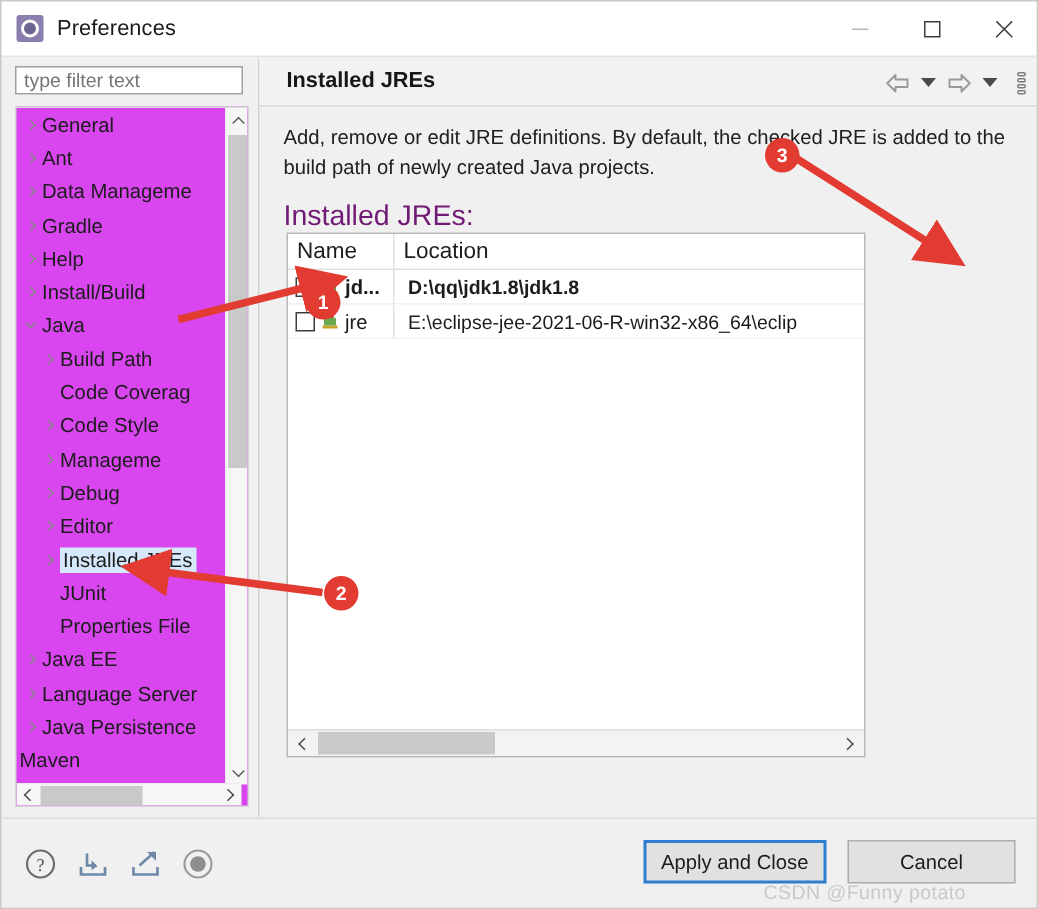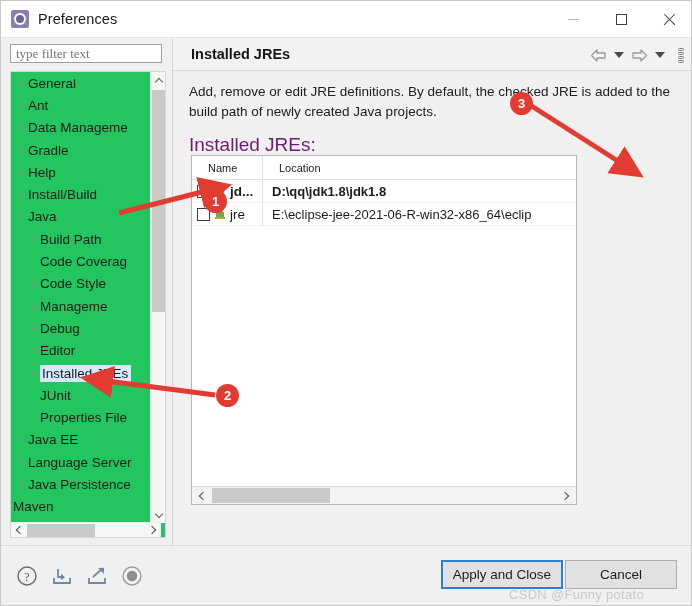--- a/index.html
+++ b/index.html
@@ -69,27 +69,27 @@
 
   
   .filter-box {
     position: absolute; left: 9px; top: 43px;
     width: 152px; height: 19px;
     border: 1px solid #a0a0a0;
     background: #fff;
     font-size: 13px;
     color: #767676;
     padding: 0 5px;
-    font-family: Liberation Serif, serif;
+    font-family: Liberation Sans, sans-serif;
     outline: none;
   }
   .tree-wrap {
     position: absolute; left: 9px; top: 70px;
     width: 156px; height: 467px;
-    background: #22c55e;
+    background: #d946ef;
     border: 1px solid #d6d6d6;
     overflow: hidden;
   }
   .tree-list {
     position: absolute; left: 0; top: 0;
     width: 136px; height: 451px;
     overflow: hidden;
   }
   .tree-item {
     position: relative;
@@ -227,23 +227,23 @@
     background: #ffffff;
     border: 1px solid #b6b6b6;
     overflow: hidden;
   }
   .thead {
     display: flex; height: 24px;
     border-bottom: 1px solid #e2e2e2;
     background: #ffffff;
   }
   .th {
-    font-size: 11px; color: #1c1c1c;
+    font-size: 15px; color: #1c1c1c;
     display: flex; align-items: center;
-    padding-left: 16px;
+    padding-left: 6px;
     text-align: right;
   }
   .th.name { width: 71px; border-right: 1px solid #e2e2e2; }
   .th.loc { flex: 1; }
   .trow {
     display: flex; height: 23px; align-items: center;
     border-bottom: 1px solid #f2f2f2;
   }
   .cell-name {
     width: 71px; height: 23px;
@@ -299,21 +299,21 @@
     background: #f0f0f0;
     border-top: 1px solid #dcdcdc;
   }
   .botl {
     position: absolute; left: 14px; top: 18px;
     display: flex; align-items: center; gap: 11px;
   }
   .ic { width: 24px; height: 24px; }
   .bot-buttons {
     position: absolute; right: 14px; top: 14px;
-    display: flex; gap: 2px;
+    display: flex; gap: 14px;
   }
   .bbtn {
     height: 29px; min-width: 112px;
     background: #e1e1e1; border: 1px solid #adadad;
     font-size: 13.5px; color: #1c1c1c;
     display: flex; align-items: center; justify-content: center;
     padding: 0 10px;
   }
   .bbtn.default {
     border: 2px solid #2f7fd1;

